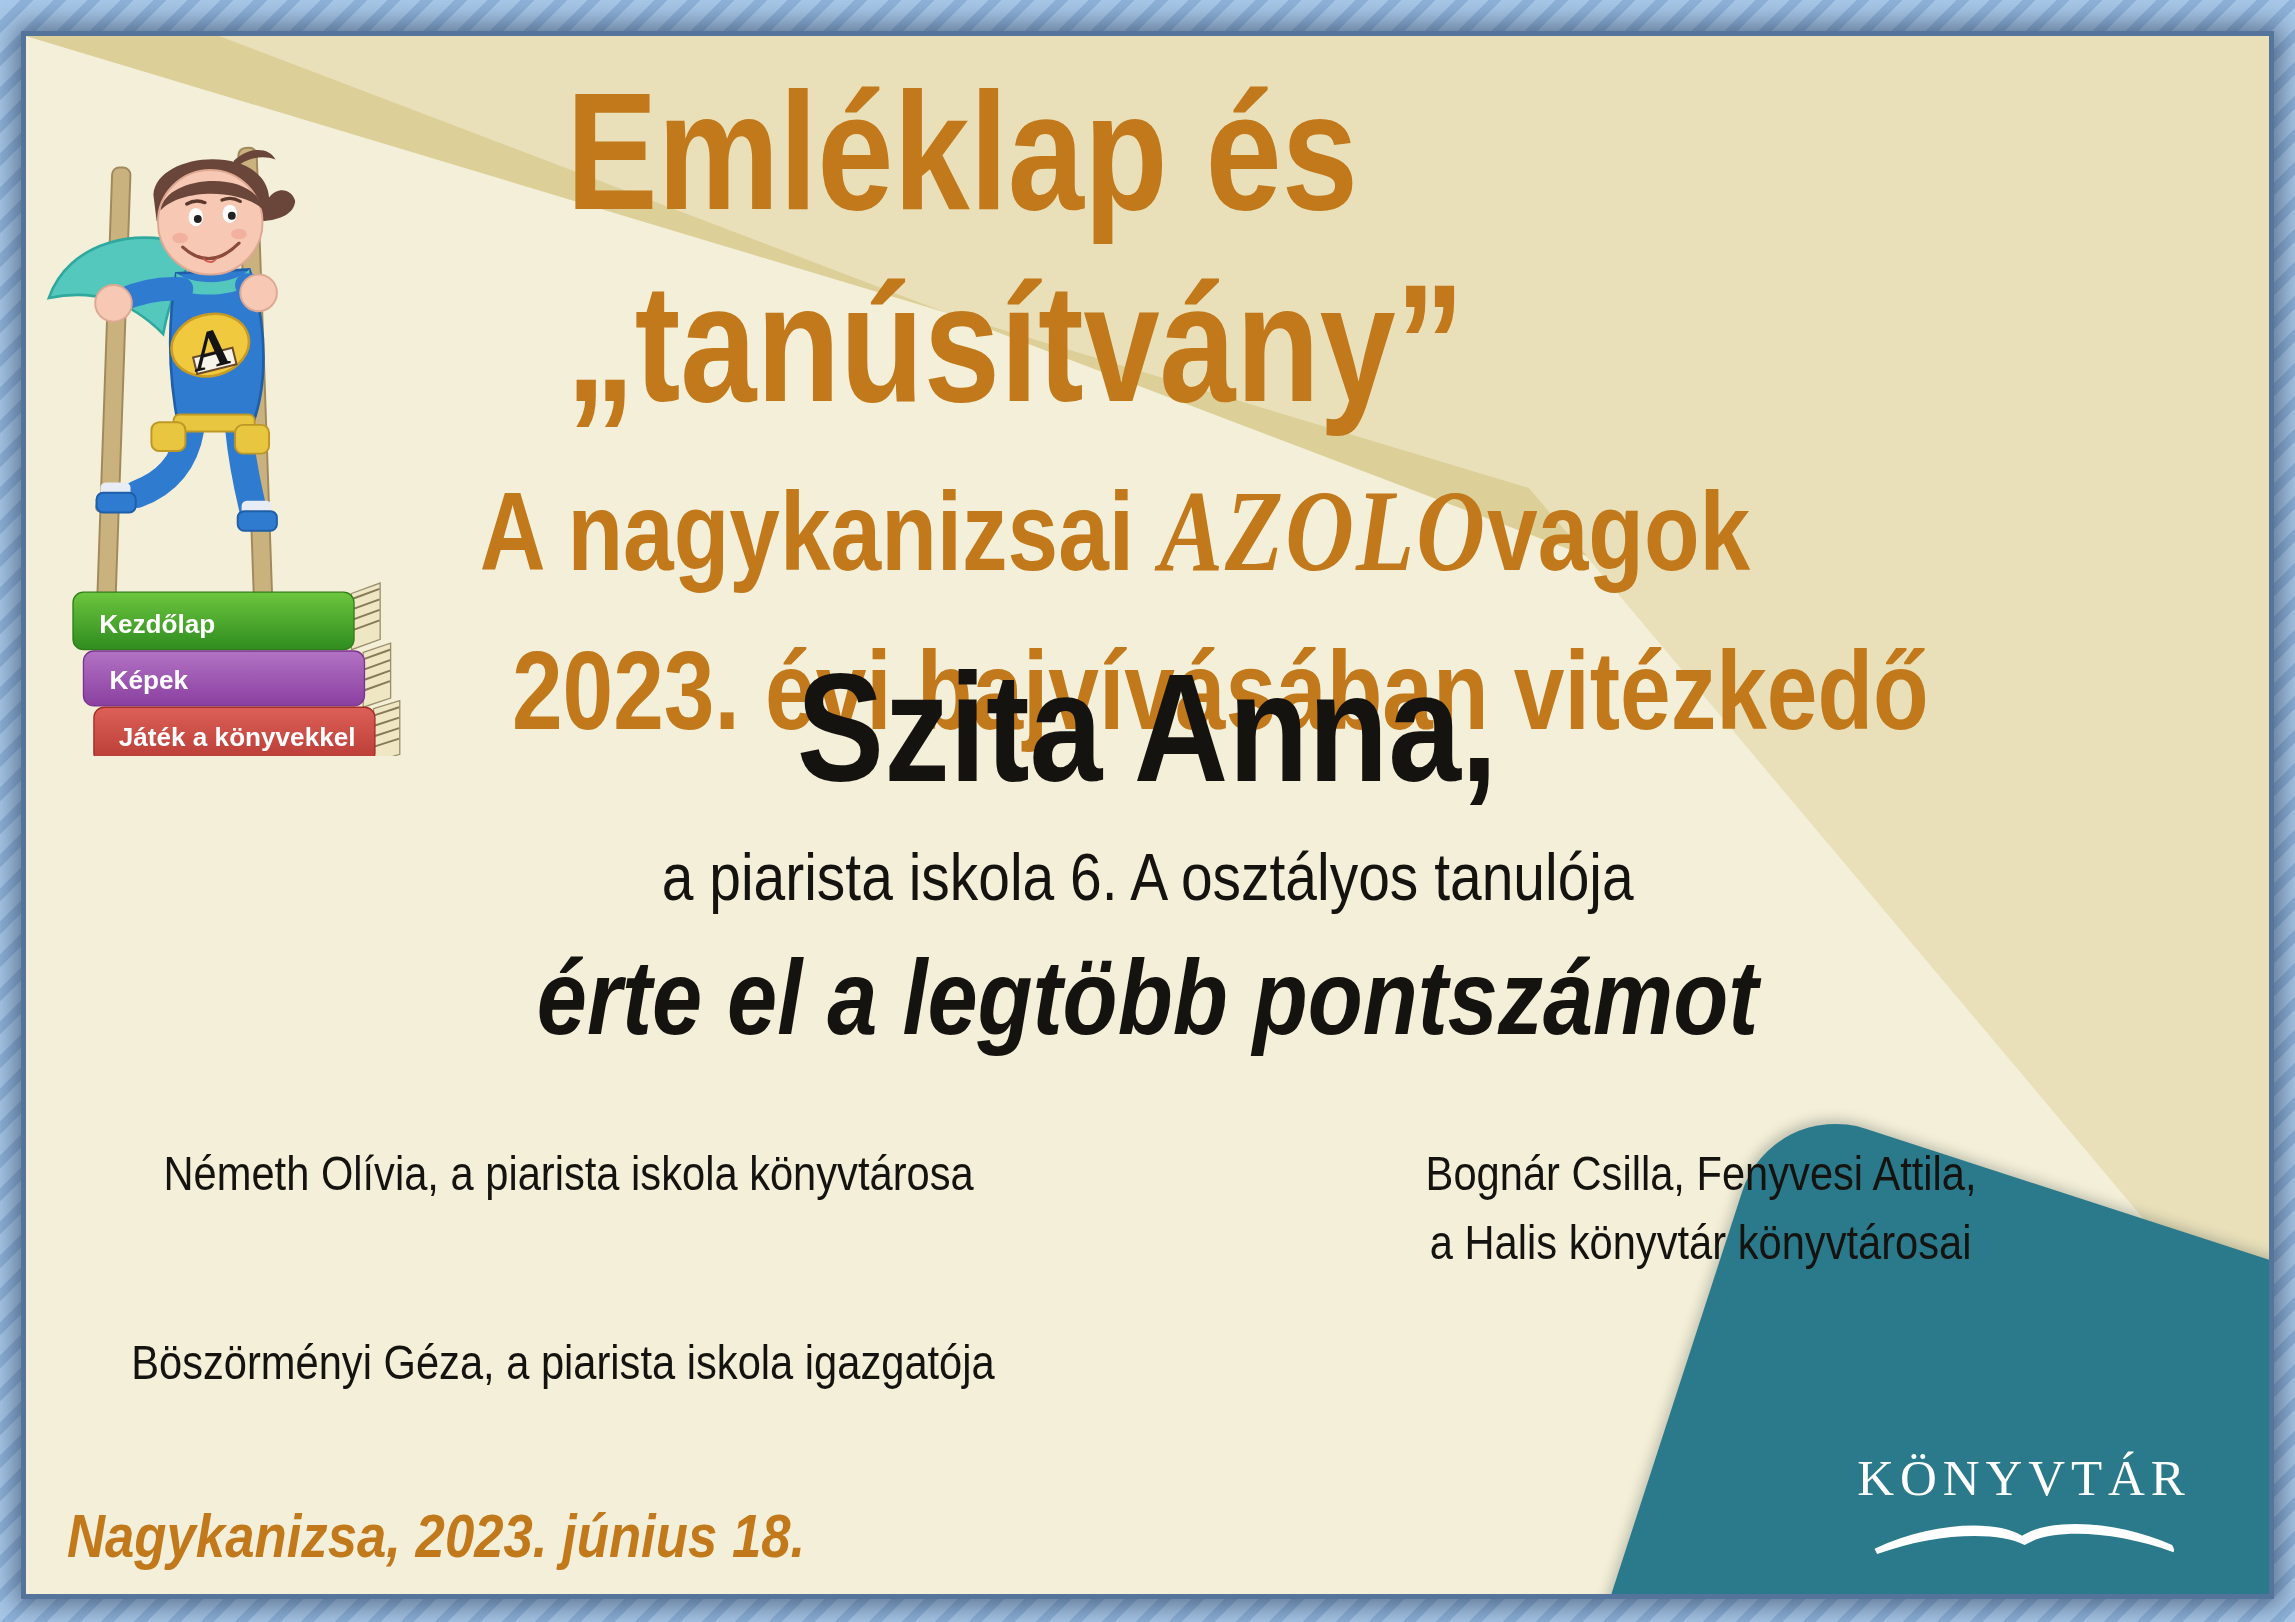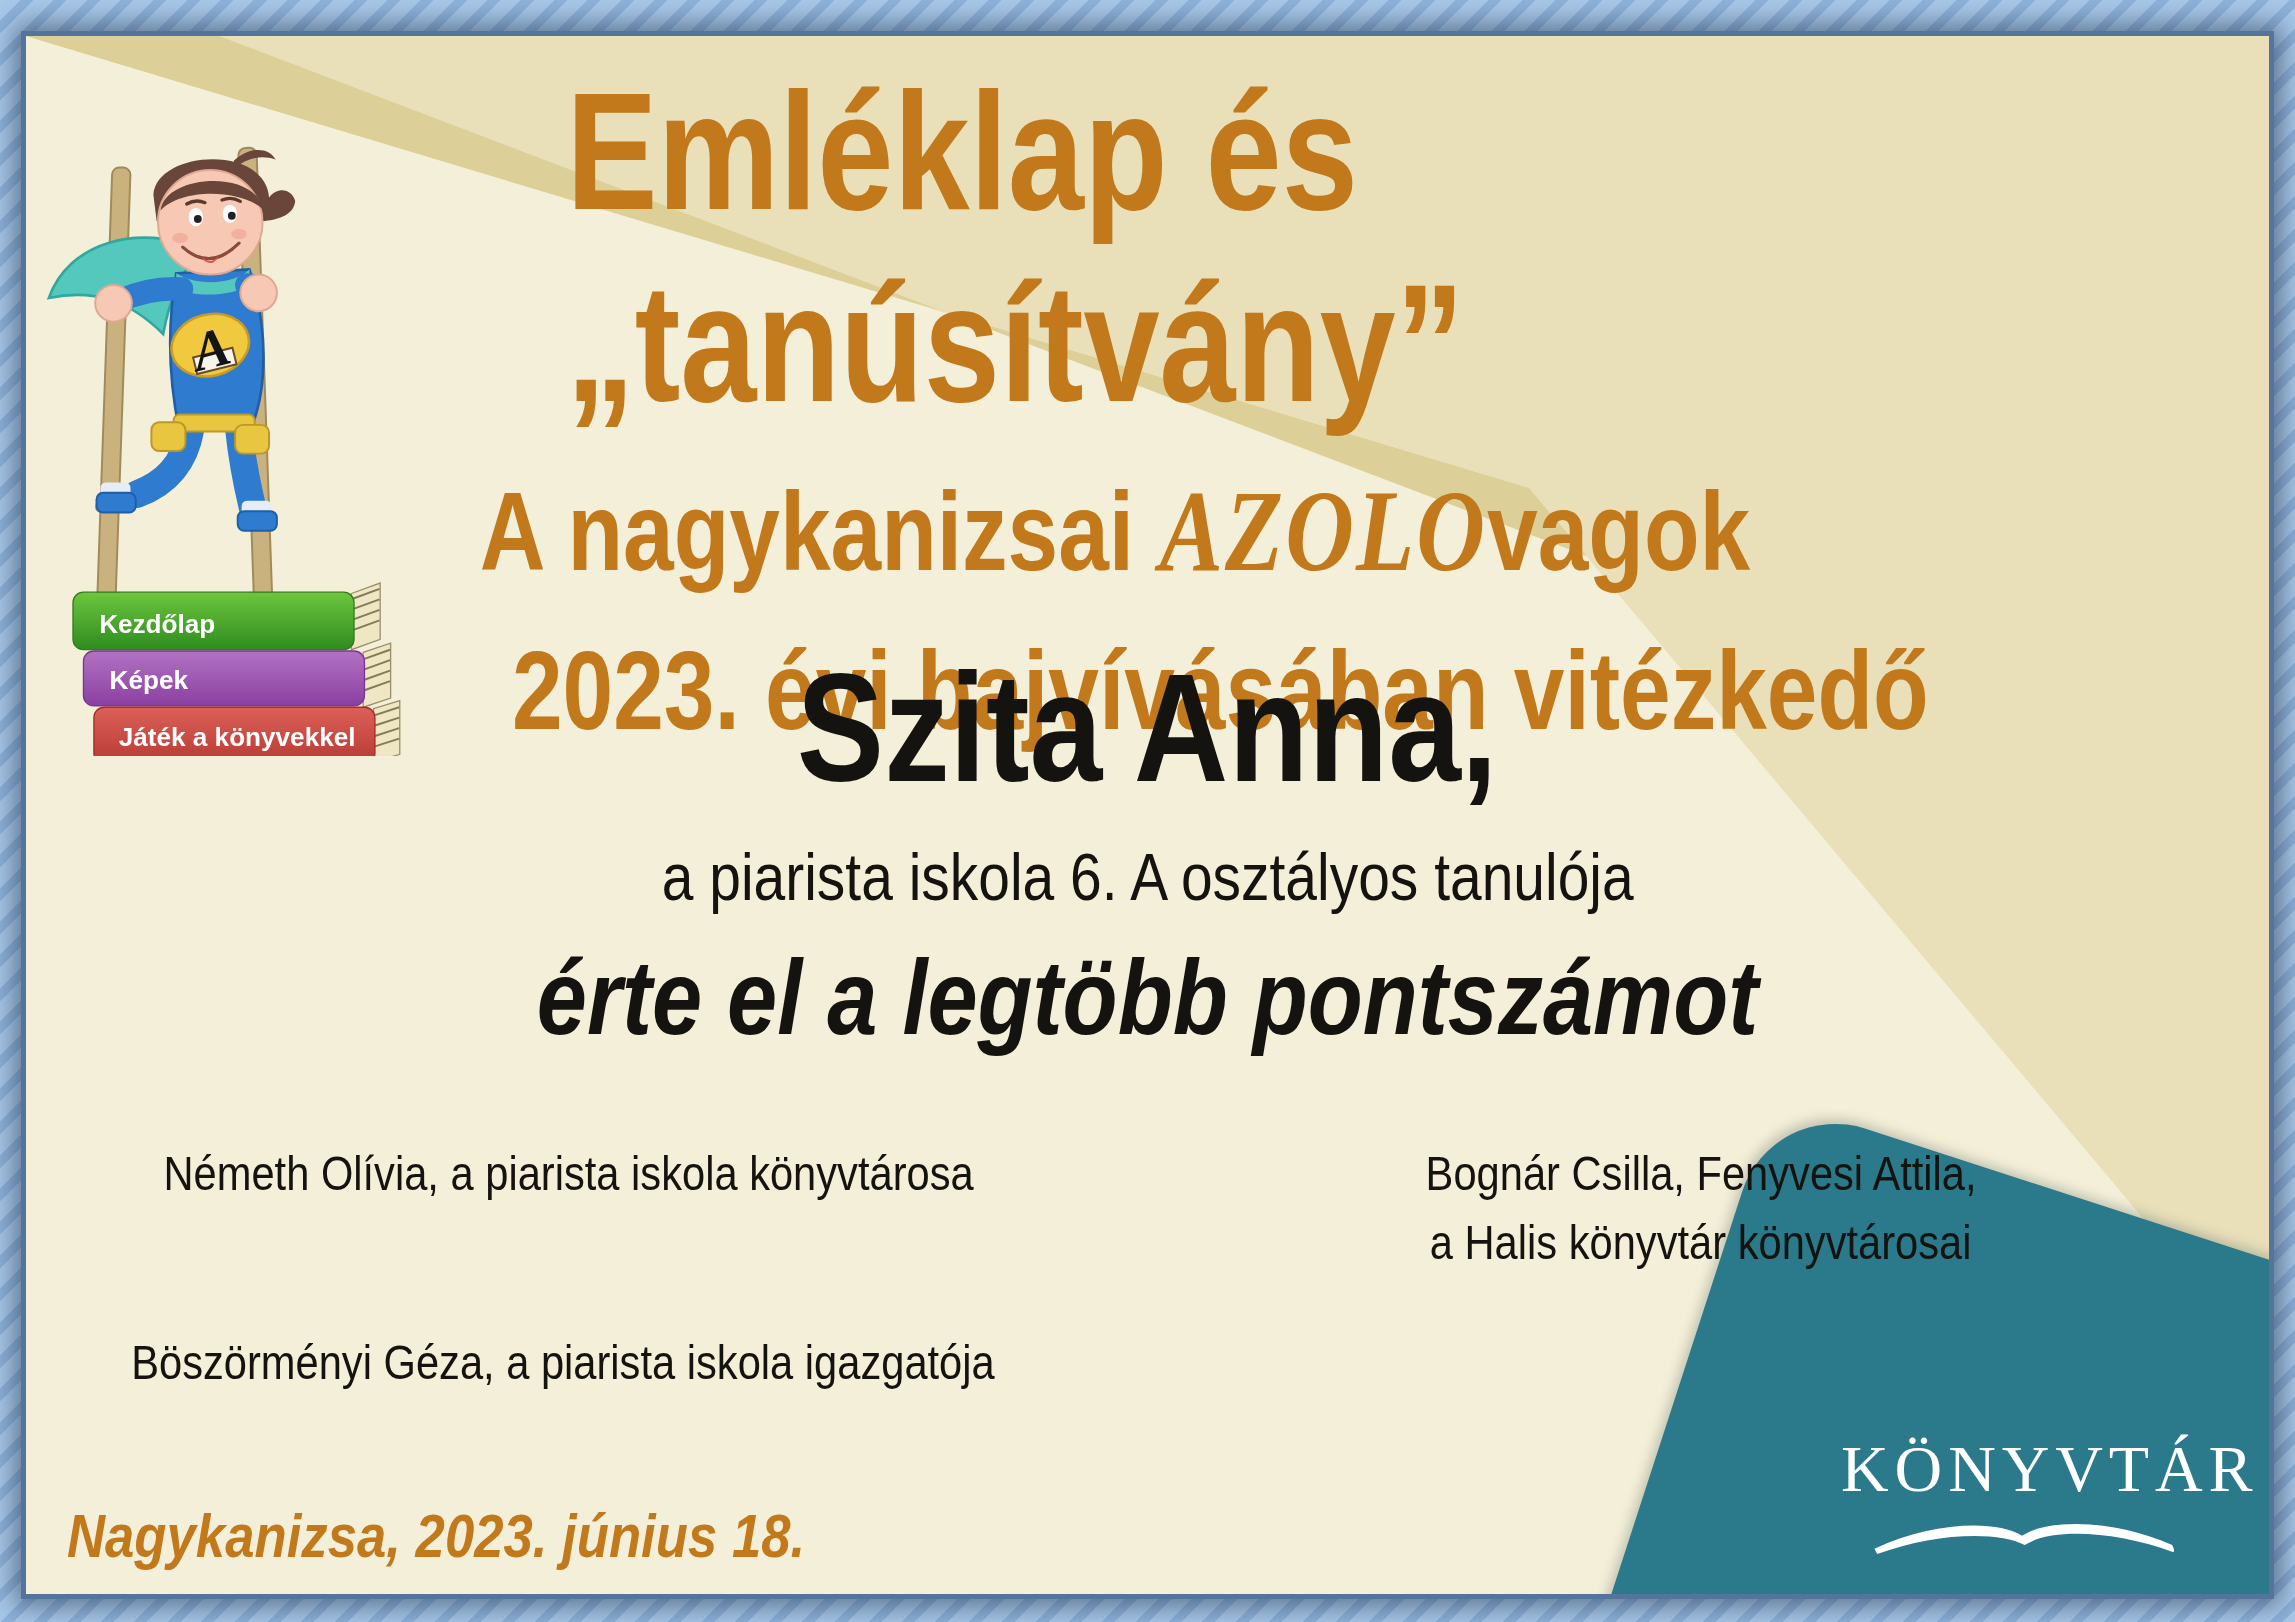--- a/index.html
+++ b/index.html
@@ -25,21 +25,21 @@
     position:absolute;right:-151px;bottom:-170px;width:753px;height:563px;
     background:#2a7a8c;border-top-left-radius:98px;
     transform:rotate(18deg);
     box-shadow:-3.9px -3.9px 11.8px rgba(40,60,60,.25);
   }
   .corner-logo{
     position:absolute;right:62px;bottom:36px;width:366px;text-align:center;
   }
   .corner-logo .wordmark{
     color:#ffffff;font-family:"Liberation Serif",serif;
-    font-size:66px;letter-spacing:5.9px;font-weight:400;
+    font-size:51px;letter-spacing:5.9px;font-weight:400;
   }
   .corner-logo svg{display:block;margin:3.9px auto 0;}
 
   
   .mascot{position:absolute;left:13px;top:46px;}
   .book-label{font-family:"Liberation Sans",sans-serif;font-weight:bold;fill:#ffffff;font-size:40px;}
 
   
   .condensed{display:inline-block;transform:scaleX(.82);}
   .condensed.c85{transform:scaleX(.85);}

